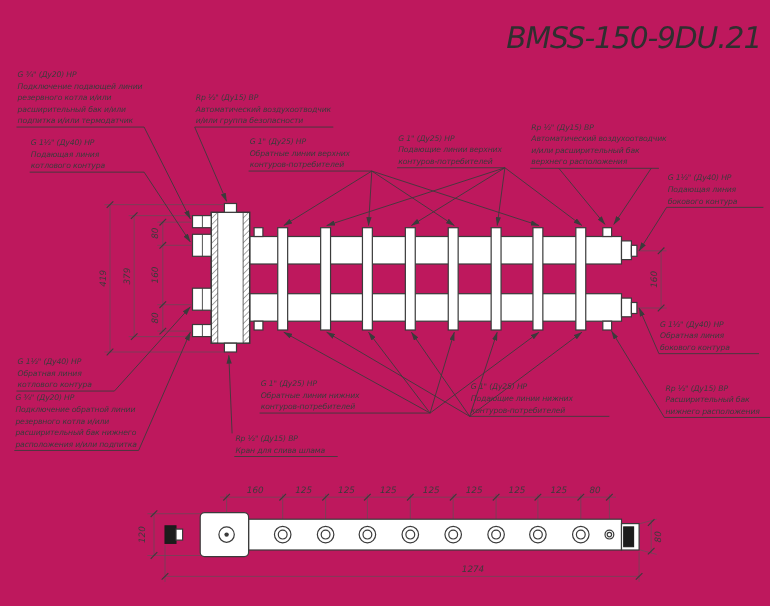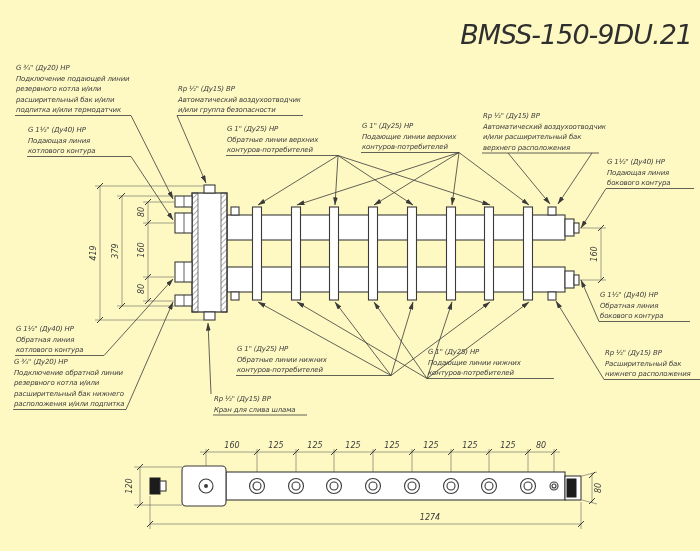--- a/index.html
+++ b/index.html
@@ -1,16 +1,16 @@
 <!DOCTYPE html>
 <html><head>
 <meta charset="utf-8">
 <style>
   html,body{margin:0;padding:0;background:#e9e9e9;}
-  .stage{width:700px;height:551px;background:#fef9c3;position:relative;margin:0 auto;
+  .stage{width:700px;height:551px;background:#be185d;position:relative;margin:0 auto;
          font-family:"DejaVu Sans",sans-serif;}
   svg{display:block}
   .ol{fill:#ffffff;stroke:#3b3b3b;stroke-width:1.1;}
   .olt{fill:#ffffff;stroke:#3b3b3b;stroke-width:1.3;}
   .blk{fill:#1c1c1c;stroke:#1c1c1c;}
   .thin{stroke:#555;stroke-width:.55;fill:none;}
   .ul{stroke:#3b3b3b;stroke-width:.8;fill:none;}
   .lead{stroke:#3b3b3b;stroke-width:.8;fill:none;}
   .tick{stroke:#3b3b3b;stroke-width:1;}
   .ann{font:italic 7px "DejaVu Sans",sans-serif;fill:#3b3b3b;letter-spacing:-.15px;}

